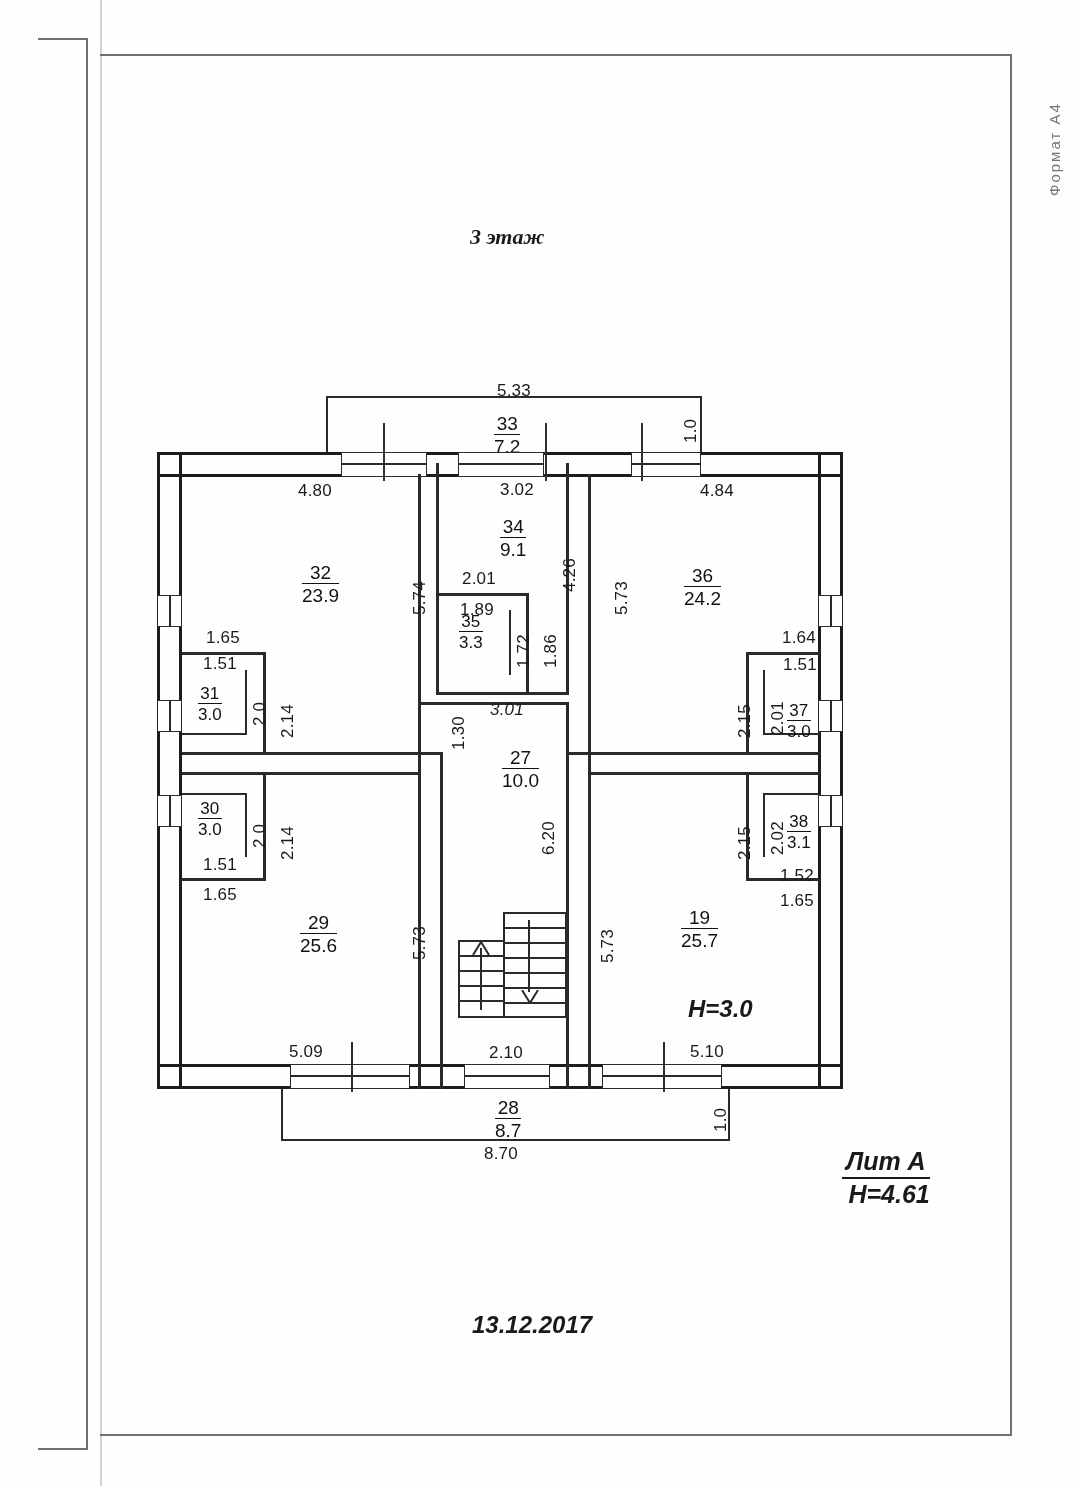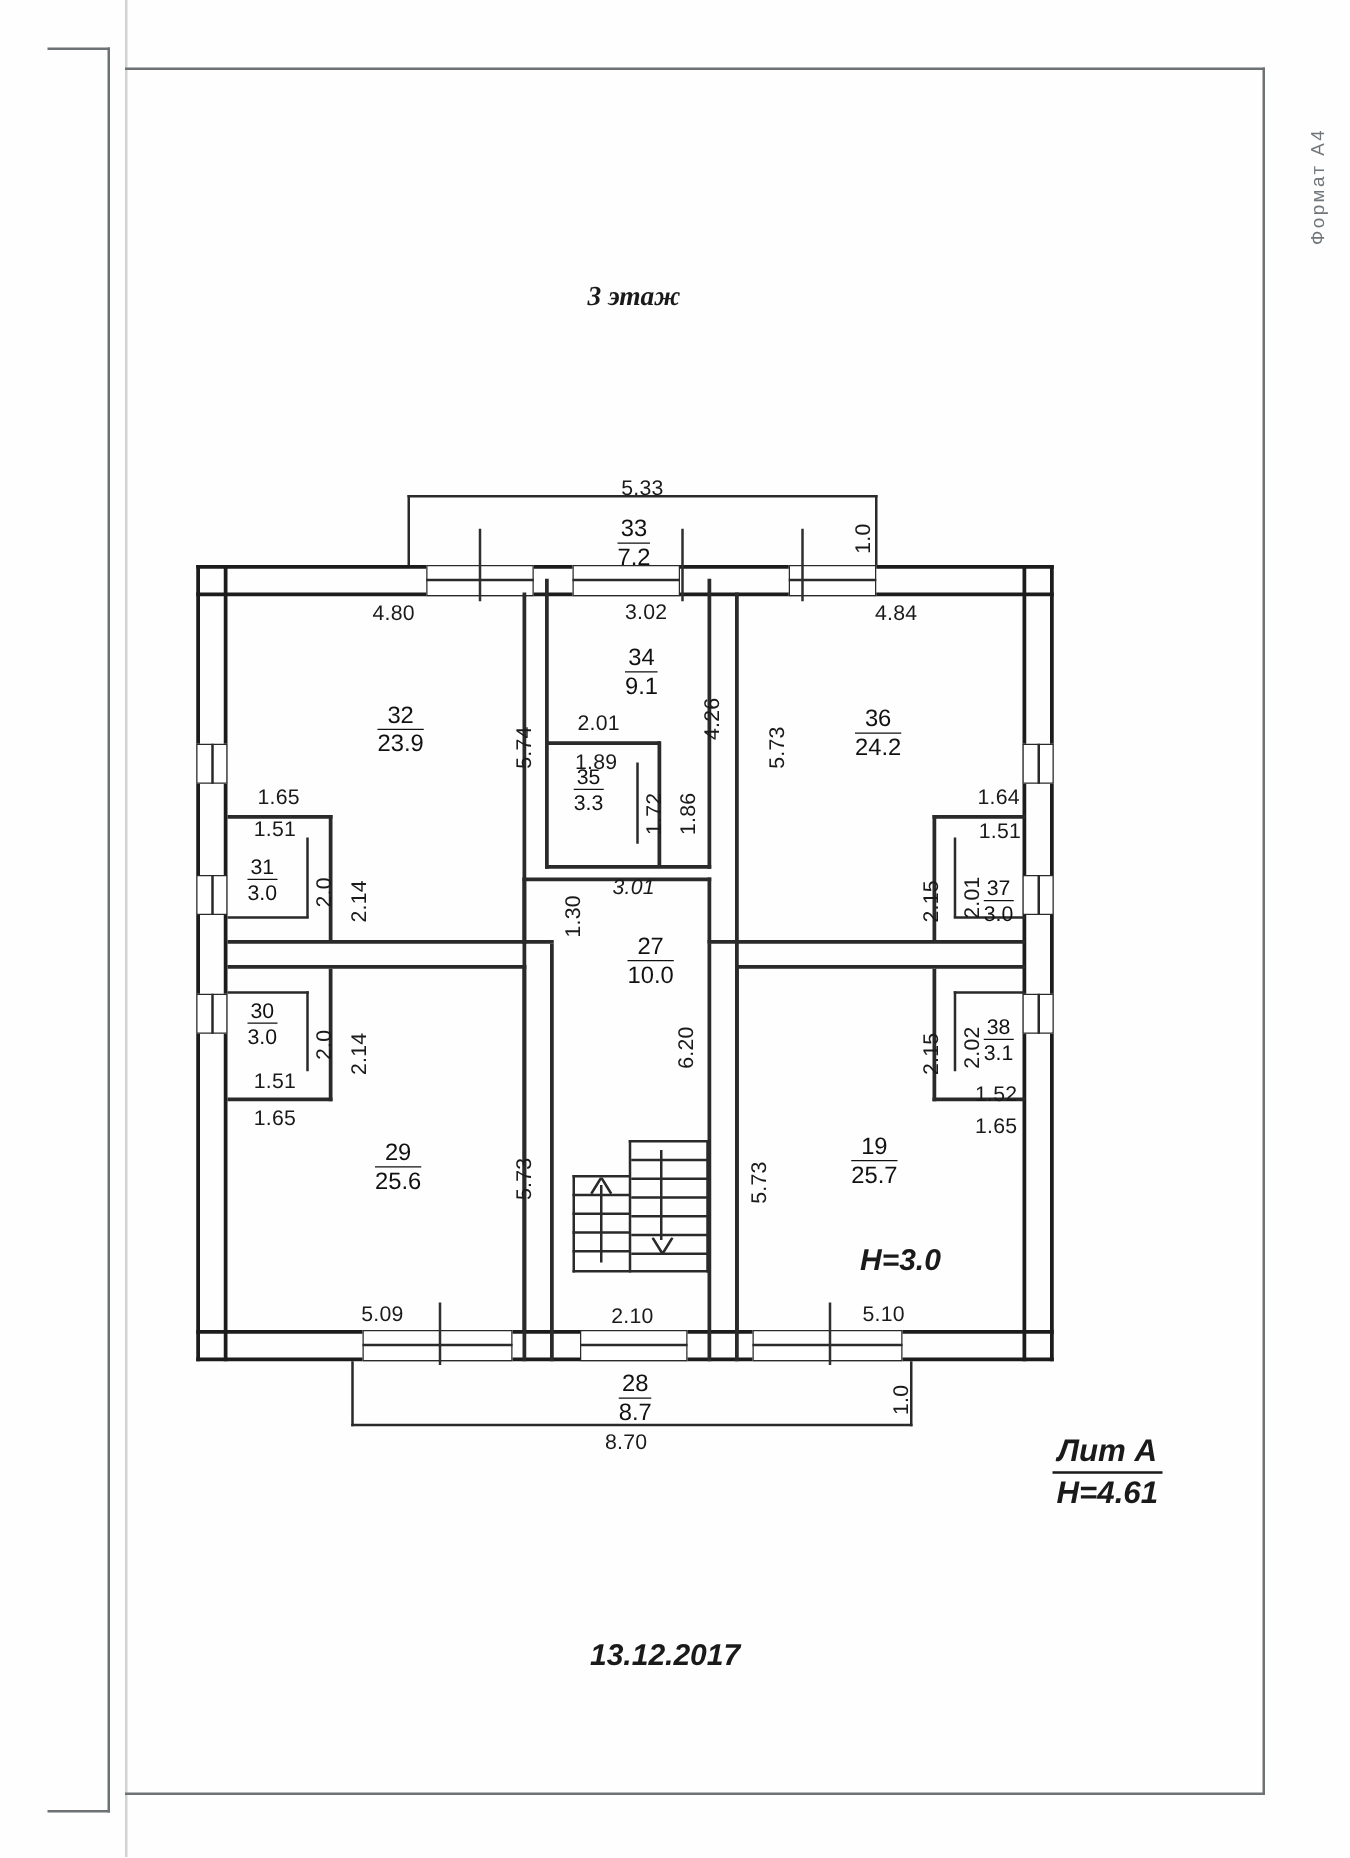--- a/index.html
+++ b/index.html
@@ -158,21 +158,21 @@
   <div class="frame-fold" style="left:100px; top:0; width:2px; height:1486px;"></div>
   <div class="frame-line" style="left:100px; top:54px; width:912px; height:2px;"></div>
   <div class="frame-line" style="left:1010px; top:54px; width:2px; height:1382px;"></div>
   <div class="frame-line" style="left:100px; top:1434px; width:912px; height:2px;"></div>
 
   <div class="format-label" style="left:1046px; top:196px;">Формат А4</div>
 
   <div class="title-sub" style="left:470px; top:224px;font-family:Liberation Serif, serif;">3 этаж</div>
   <div class="date-stamp" style="left:472px; top:1311px;">13.12.2017</div>
 
-  <div class="lit-block" style="left:842px; top:1147px;">
+  <div class="lit-block" style="left:842px; top:1147px;text-align:right;">
     <span class="lit-top">Лит А</span>
     <span class="lit-bot">H=4.61</span>
   </div>
   <div class="h-note" style="left:688px; top:995px;">H=3.0</div>
 
   <div class="wall-thin" style="left:326px; top:396px; width:376px; height:2px;"></div>
   <div class="wall-thin" style="left:326px; top:396px; width:2px; height:58px;"></div>
   <div class="wall-thin" style="left:700px; top:396px; width:2px; height:58px;"></div>
   <div class="dim-text" style="left:497px; top:381px;">5.33</div>
   <div class="dim-text vert" style="left:681px; top:443px;">1.0</div>

